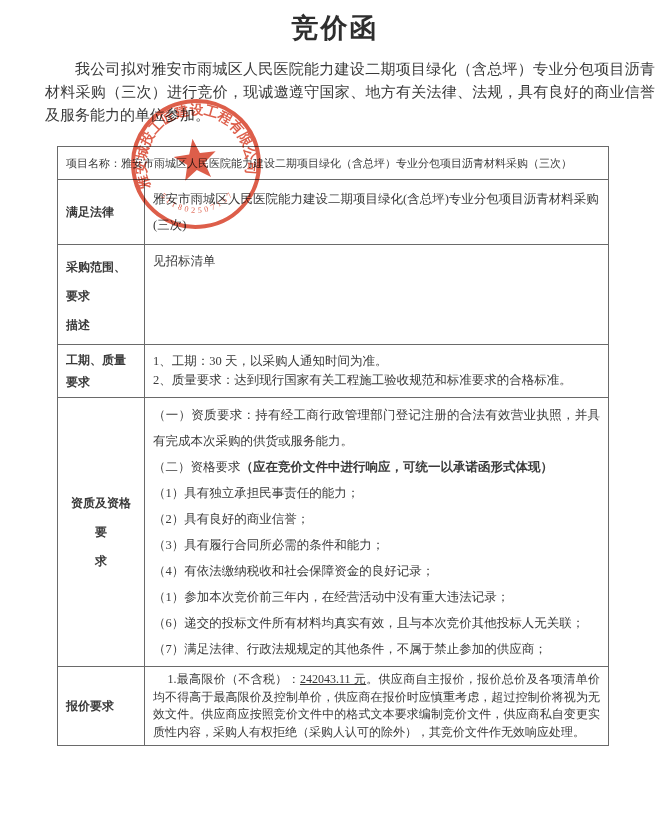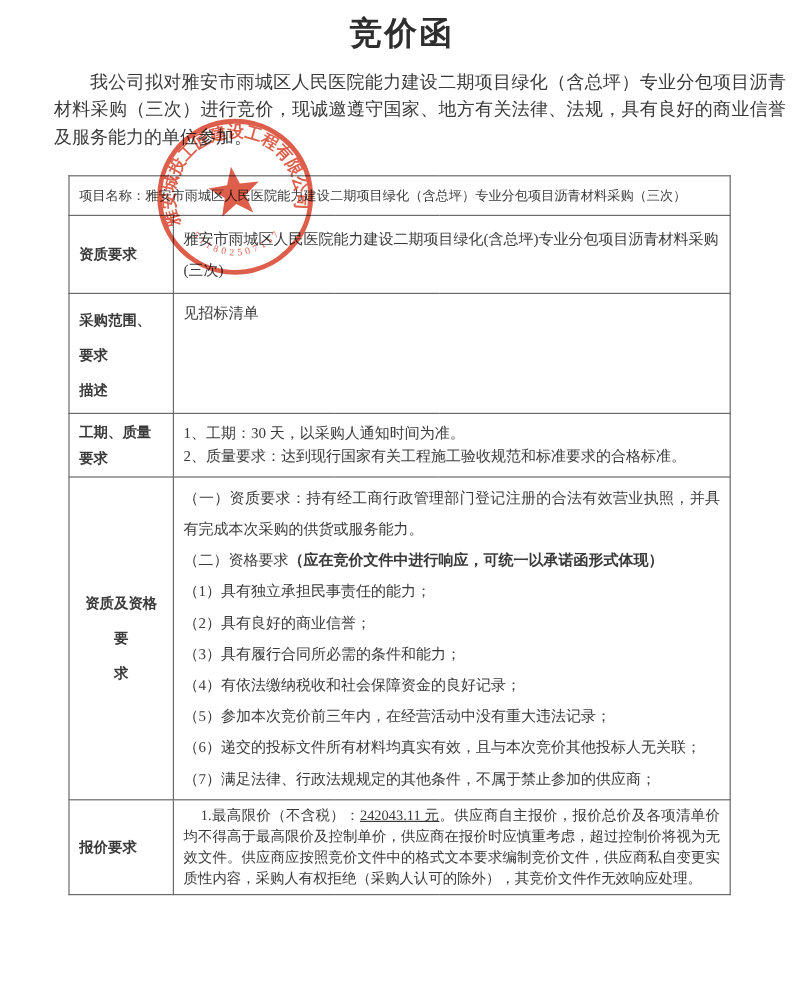--- a/index.html
+++ b/index.html
@@ -75,21 +75,21 @@
       <col style="width:87px">
         <col style="width:134px">
         <col style="width:87px">
         <col style="width:243px">
     </colgroup>
     <tbody>
       <tr class="row-project">
         <td colspan="4">项目名称：雅安市雨城区人民医院能力建设二期项目绿化（含总坪）专业分包项目沥青材料采购（三次）</td>
       </tr>
       <tr class="row-brief">
-        <td class="label-cell">资质要求</td>
+        <td class="label-cell">满足法律</td>
         <td colspan="3" class="value-cell">雅安市雨城区人民医院能力建设二期项目绿化(含总坪)专业分包项目沥青材料采购(三次)</td>
       </tr>
       <tr class="row-scope">
         <td class="label-cell">采购范围、要求
 描述</td>
         <td colspan="3" class="value-cell">见招标清单</td>
       </tr>
       <tr class="row-schedule">
         <td class="label-cell">工期、质量要求</td>
         <td colspan="3" class="value-cell">
@@ -100,21 +100,21 @@
       <tr class="row-qual">
         <td class="label-cell">资质及资格要
 求</td>
         <td colspan="3" class="value-cell">
           <p>（一）资质要求：持有经工商行政管理部门登记注册的合法有效营业执照，并具有完成本次采购的供货或服务能力。</p>
           <p><span>（二）资格要求</span><span class="bold-inline">（应在竞价文件中进行响应，可统一以承诺函形式体现）</span></p>
           <p>（1）具有独立承担民事责任的能力；</p>
           <p>（2）具有良好的商业信誉；</p>
           <p>（3）具有履行合同所必需的条件和能力；</p>
           <p>（4）有依法缴纳税收和社会保障资金的良好记录；</p>
-          <p>（5）参加本次竞价前三年内，在经营活动中没有重大违法记录；</p>
+          <p>（1）参加本次竞价前三年内，在经营活动中没有重大违法记录；</p>
           <p>（6）递交的投标文件所有材料均真实有效，且与本次竞价其他投标人无关联；</p>
           <p>（7）满足法律、行政法规规定的其他条件，不属于禁止参加的供应商；</p>
         </td>
       </tr>
       <tr class="row-quote">
         <td class="label-cell">报价要求</td>
         <td colspan="3" class="value-cell">
           <p><span>1.最高限价（不含税）：</span><span class="u-line">242043.11 元</span><span>。供应商自主报价，报价总价及各项清单价均不得高于最高限价及控制单价，供应商在报价时应慎重考虑，超过控制价将视为无效文件。供应商应按照竞价文件中的格式文本要求编制竞价文件，供应商私自变更实质性内容，采购人有权拒绝（采购人认可的除外），其竞价文件作无效响应处理。</span></p>
 
         </td>

